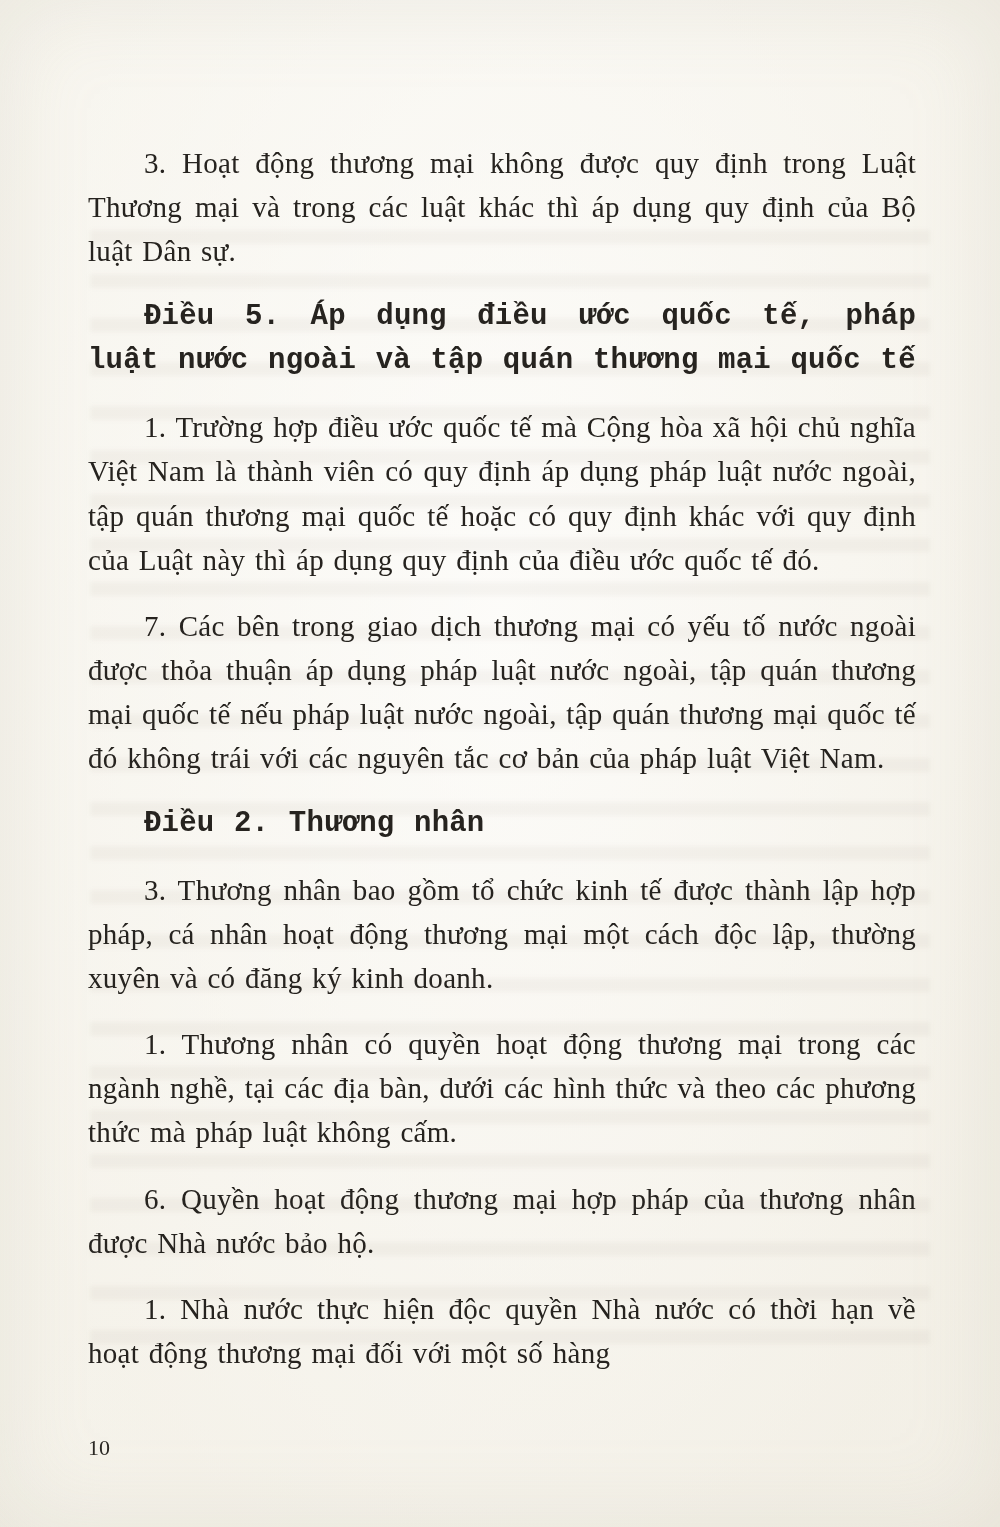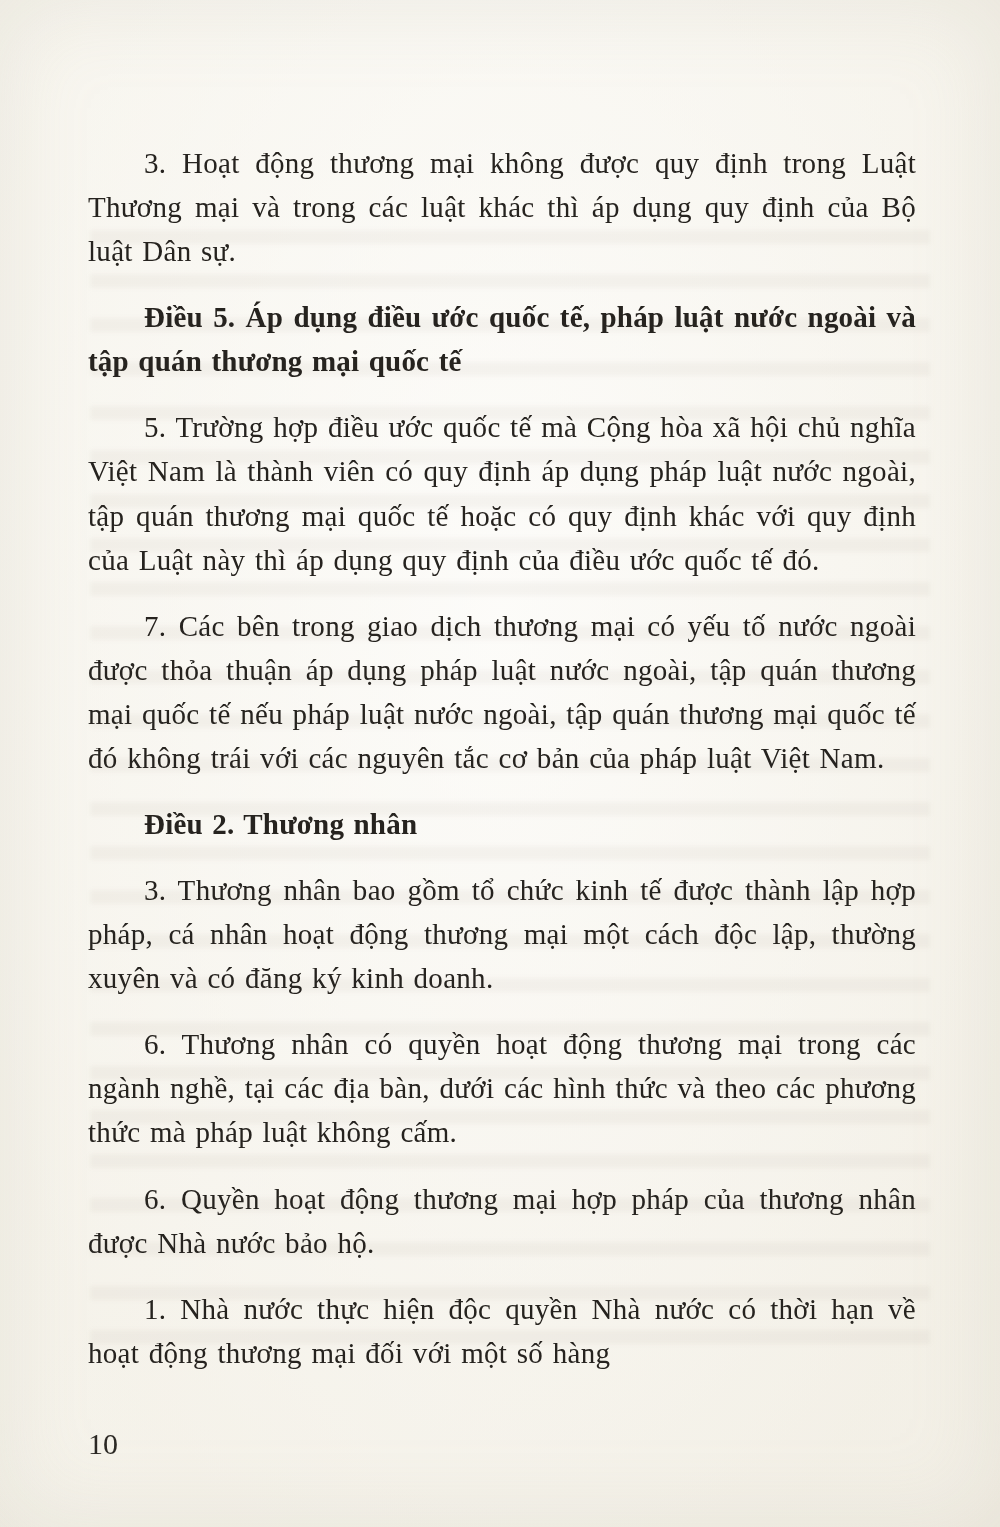--- a/index.html
+++ b/index.html
@@ -58,44 +58,45 @@
     text-rendering: optimizeLegibility;
   }
 
   .content p + p {
     margin-top: 22px;
   }
 
   .content p.heading {
     font-weight: bold;
     letter-spacing: 0.2px;
+    font-family: Liberation Mono, monospace;
   }
 
   .page-number {
     position: absolute;
     left: 88px;
     bottom: 66px;
-    font-size: 30px;
+    font-size: 22px;
     color: #2b2824;
   }
 </style>
 </head>
 <body>
 
 <div class="scan-page">
 
   <div class="bleed-through"></div>
 
   <div class="content">
     <p class="body">3. Hoạt động thương mại không được quy định trong Luật Thương mại và trong các luật khác thì áp dụng quy định của Bộ luật Dân sự.</p>
     <p class="heading">Điều 5. Áp dụng điều ước quốc tế, pháp luật nước ngoài và tập quán thương mại quốc tế</p>
-    <p class="body">5. Trường hợp điều ước quốc tế mà Cộng hòa xã hội chủ nghĩa Việt Nam là thành viên có quy định áp dụng pháp luật nước ngoài, tập quán thương mại quốc tế hoặc có quy định khác với quy định của Luật này thì áp dụng quy định của điều ước quốc tế đó.</p>
+    <p class="body">1. Trường hợp điều ước quốc tế mà Cộng hòa xã hội chủ nghĩa Việt Nam là thành viên có quy định áp dụng pháp luật nước ngoài, tập quán thương mại quốc tế hoặc có quy định khác với quy định của Luật này thì áp dụng quy định của điều ước quốc tế đó.</p>
     <p class="body">7. Các bên trong giao dịch thương mại có yếu tố nước ngoài được thỏa thuận áp dụng pháp luật nước ngoài, tập quán thương mại quốc tế nếu pháp luật nước ngoài, tập quán thương mại quốc tế đó không trái với các nguyên tắc cơ bản của pháp luật Việt Nam.</p>
     <p class="heading">Điều 2. Thương nhân</p>
     <p class="body">3. Thương nhân bao gồm tổ chức kinh tế được thành lập hợp pháp, cá nhân hoạt động thương mại một cách độc lập, thường xuyên và có đăng ký kinh doanh.</p>
-    <p class="body">6. Thương nhân có quyền hoạt động thương mại trong các ngành nghề, tại các địa bàn, dưới các hình thức và theo các phương thức mà pháp luật không cấm.</p>
+    <p class="body">1. Thương nhân có quyền hoạt động thương mại trong các ngành nghề, tại các địa bàn, dưới các hình thức và theo các phương thức mà pháp luật không cấm.</p>
     <p class="body">6. Quyền hoạt động thương mại hợp pháp của thương nhân được Nhà nước bảo hộ.</p>
     <p class="body">1. Nhà nước thực hiện độc quyền Nhà nước có thời hạn về hoạt động thương mại đối với một số hàng</p>
   </div>
 
   <div class="page-number">10</div>
 
 </div>
 
 </body></html>

